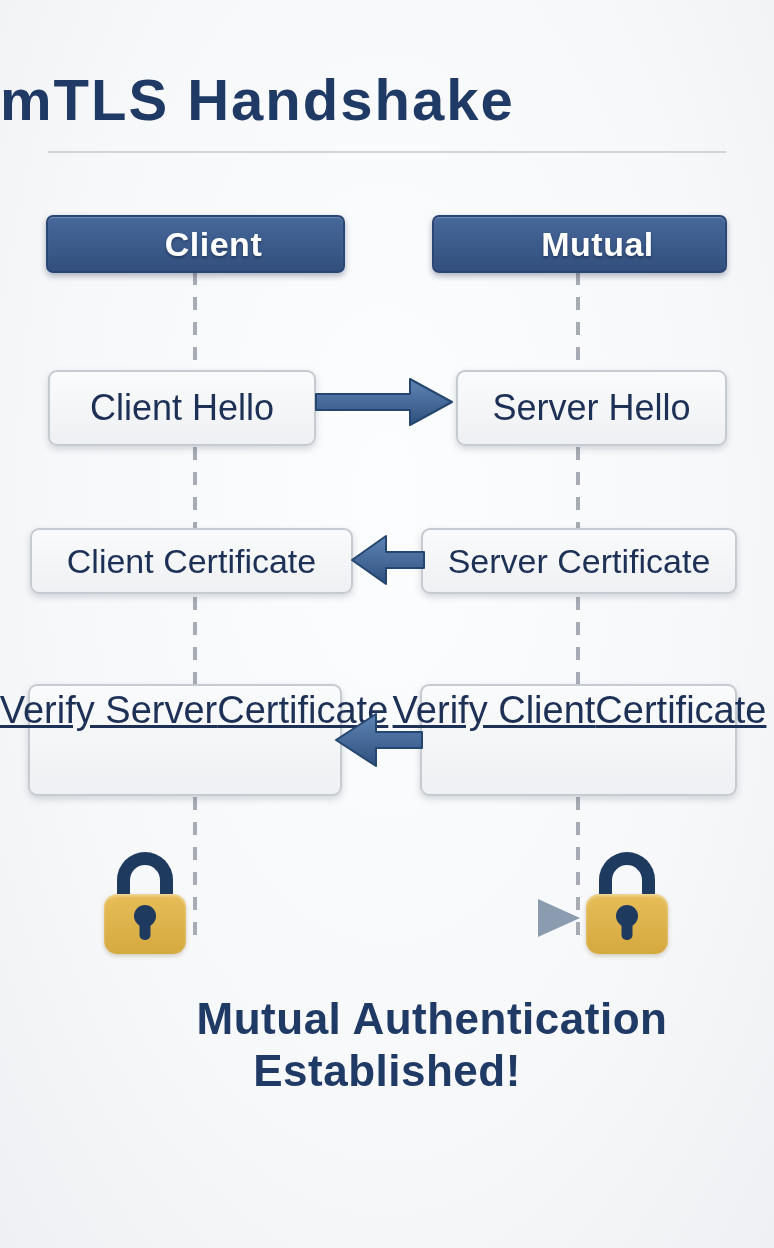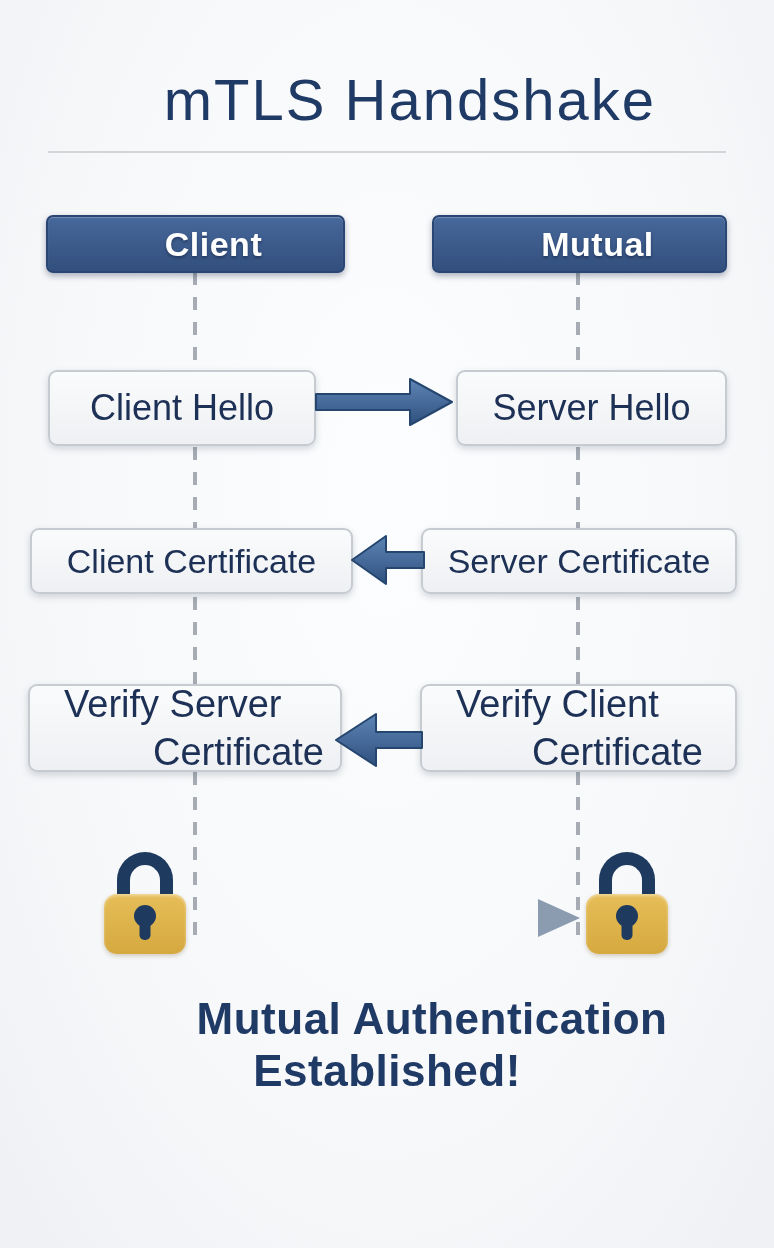--- a/index.html
+++ b/index.html
@@ -21,22 +21,22 @@
     --background:#f7f8fa;
   }
   *{margin:0;padding:0;box-sizing:border-box;}
   html,body{width:774px;height:1248px;}
   body{font-family:"Liberation Sans","DejaVu Sans",sans-serif;}
   .canvas{
     position:relative;width:774px;height:1248px;overflow:hidden;
     background:radial-gradient(ellipse at 50% 40%, #fcfdfe 0%, var(--background) 60%, #eef0f3 100%);
   }
   .title{
-    position:absolute;top:66px;left:0;width:656px;text-align:right;
-    font-size:58px;font-weight:normal;letter-spacing:2px;color:var(--navy-text);
+    position:absolute;top:66px;left:0;width:656px;text-align:left;
+    font-size:58px;font-weight:bold;letter-spacing:2px;color:var(--navy-text);
   }
   .divider{
     position:absolute;top:151px;left:48px;width:678px;height:2px;
     background:var(--divider);
   }
   .lifeline{
     position:absolute;top:272px;width:4px;height:672px;z-index:1;
     background:repeating-linear-gradient(to bottom, var(--dashed-line) 0 13px, transparent 13px 25px);
   }
   .lifeline.client{left:193px;}
@@ -61,21 +61,21 @@
     box-shadow:0 3px 7px rgba(70,80,100,.22);
     display:flex;align-items:center;justify-content:center;
     color:var(--box-text);white-space:nowrap;
   }
   .r1{top:370px;height:76px;font-size:36px;}
   .r1.left{left:48px;width:268px;}
   .r1.right{left:456px;width:271px;}
   .r2{top:528px;height:66px;font-size:34px;}
   .r2.left{left:30px;width:323px;}
   .r2.right{left:421px;width:316px;}
-  .r3{top:684px;height:88px;font-size:38px;flex-direction:column;justify-content:center;align-items:stretch;line-height:48px;}
+  .r3{top:684px;height:112px;font-size:38px;flex-direction:row;justify-content:center;align-items:stretch;line-height:48px;text-decoration:underline;}
   .r3.left{left:28px;width:314px;}
   .r3.right{left:420px;width:317px;}
   .r3 .line1{text-align:left;padding-left:34px;}
   .r3 .line2{text-align:right;padding-right:16px;}
   .r3.right .line2{padding-right:32px;}
   .arrow-svg{position:absolute;z-index:3;overflow:visible;}
   .arrow1{left:314px;top:372px;}
   .arrow2{left:350px;top:529px;}
   .arrow3{left:334px;top:708px;}
   .mutual-arrow{left:196px;top:876px;z-index:2;}

